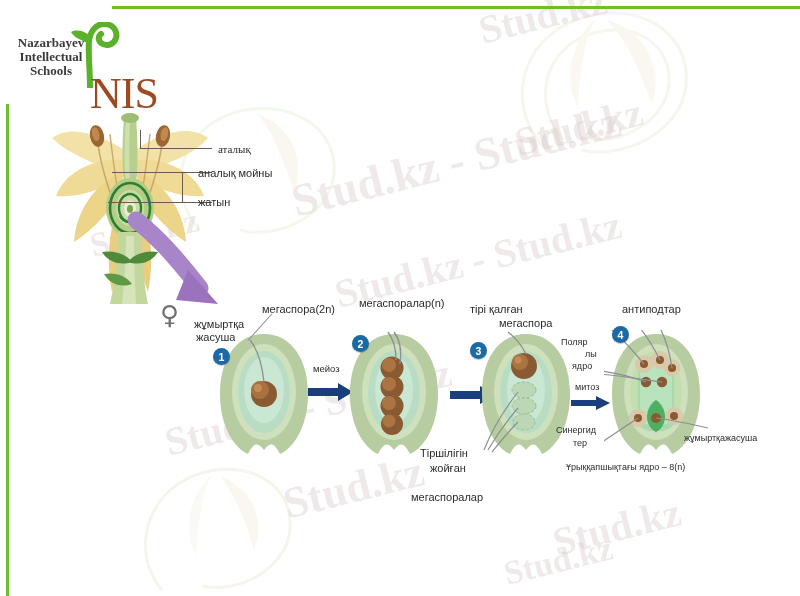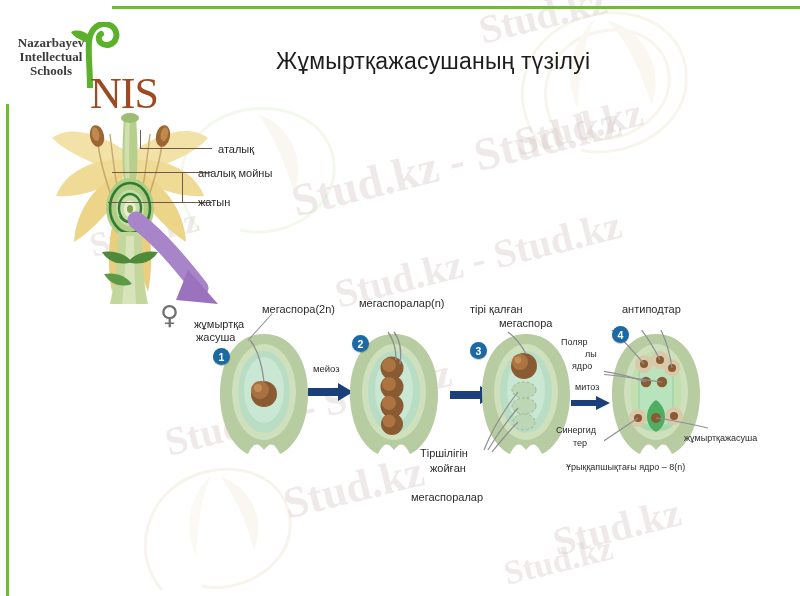--- a/index.html
+++ b/index.html
@@ -127,21 +127,20 @@
       <div>Intellectual</div>
       <div>Schools</div>
     </div>
     <svg class="logo-mark" width="50" height="66" viewBox="0 0 50 66">
       <path d="M20 66 C20 48 18 30 19 20 C20 9 26 2 34 2 C43 2 48 9 46 16 C44 23 36 25 31 21 C28 18.5 28 14 31 12" fill="none" stroke="#5cb12b" stroke-width="6" stroke-linecap="round"></path>
       <path d="M19 22 C12 18 4 16 1 10 C7 7 14 9 19 13" fill="#5cb12b"></path>
     </svg>
     <div class="logo-nis">NIS</div>
   </div>
 
-  <div class="title">Жұмыртқажасушаның түзілуі</div>
 
   <svg class="flower" width="180" height="195" viewBox="0 0 180 195">
 
     <path d="M88 40 C60 22 30 12 12 26 C26 40 52 52 80 60Z" fill="#f3e2a8"></path>
     <path d="M92 40 C120 20 150 12 168 26 C154 42 126 54 98 60Z" fill="#f3e2a8"></path>
     <path d="M84 48 C56 46 26 58 16 84 C40 86 66 76 84 64Z" fill="#efdb95"></path>
     <path d="M96 48 C124 46 154 58 164 84 C140 86 114 76 96 64Z" fill="#efdb95"></path>
     <path d="M82 60 C58 70 36 96 34 130 C56 116 74 94 84 76Z" fill="#ecd489"></path>
     <path d="M98 60 C122 70 144 96 146 130 C124 116 106 94 96 76Z" fill="#ecd489"></path>
     <path d="M86 76 C72 100 64 140 72 180 C84 150 88 116 90 92Z" fill="#e8ce7e"></path>
@@ -180,21 +179,21 @@
   </svg>
 
   <div>
     <div class="lead" style="left:140px;top:148px;width:72px;"></div>
     <div class="leadv" style="left:140px;top:130px;height:18px;"></div>
     <div class="lead" style="left:112px;top:172px;width:100px;"></div>
     <div class="lead" style="left:108px;top:202px;width:104px;"></div>
     <div class="leadv" style="left:182px;top:172px;height:30px;"></div>
   </div>
 
-  <div class="lab" style="left:218px;top:143px;">аталық</div>
+  <div class="lab" style="left:218px;top:143px;font-family:Liberation Serif, serif;">аталық</div>
   <div class="lab" style="left:198px;top:167px;">аналық мойны</div>
   <div class="lab" style="left:198px;top:196px;">жатын</div>
 
   <div class="fsym" style="left:160px;top:302px;">♀</div>
 
   <svg class="ovule" style="left:214px;top:330px;" width="100" height="128" viewBox="0 0 100 128">
     <path d="M50 4 C78 4 94 30 94 64 C94 96 80 118 66 124 C60 112 56 112 50 120 C44 112 40 112 34 124 C20 118 6 96 6 64 C6 30 22 4 50 4Z" fill="#b7ccA0"></path>
     <ellipse cx="50" cy="62" rx="32" ry="48" fill="#cfe0bc"></ellipse>
     <ellipse cx="50" cy="62" rx="26" ry="41" fill="#b9dcc4"></ellipse>
     <ellipse cx="50" cy="60" rx="20" ry="33" fill="#c9e7d2"></ellipse>

